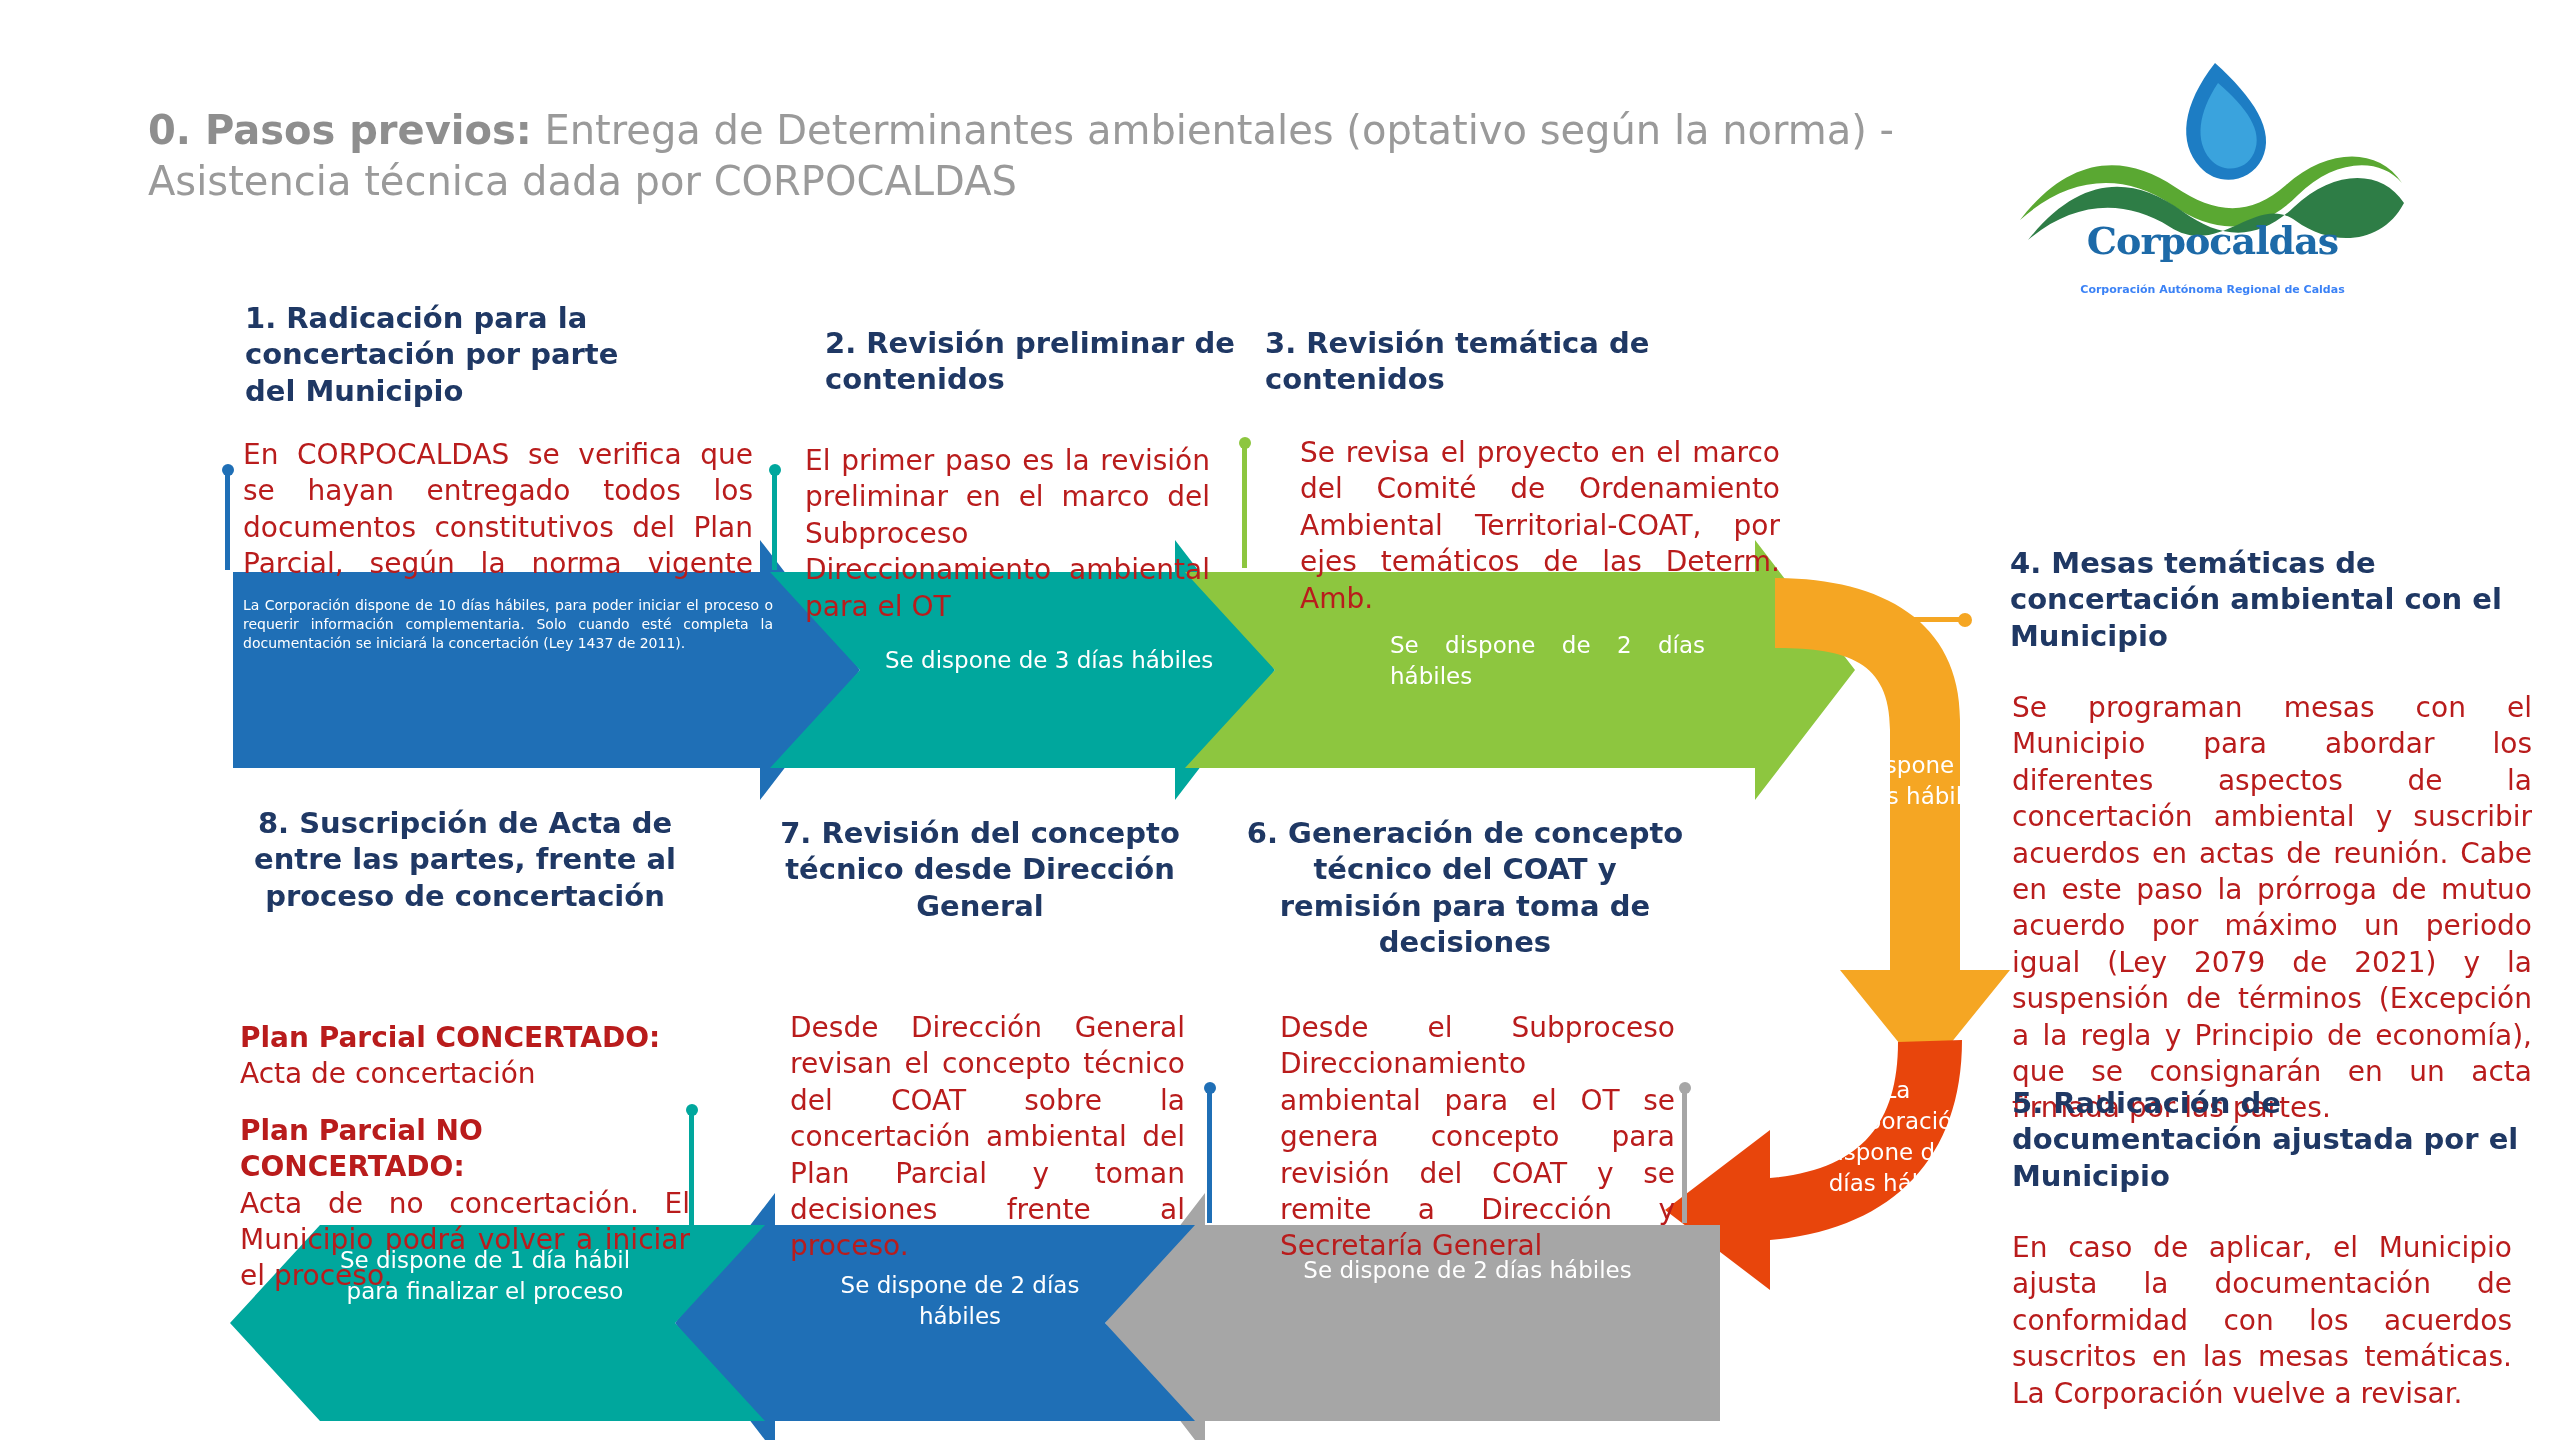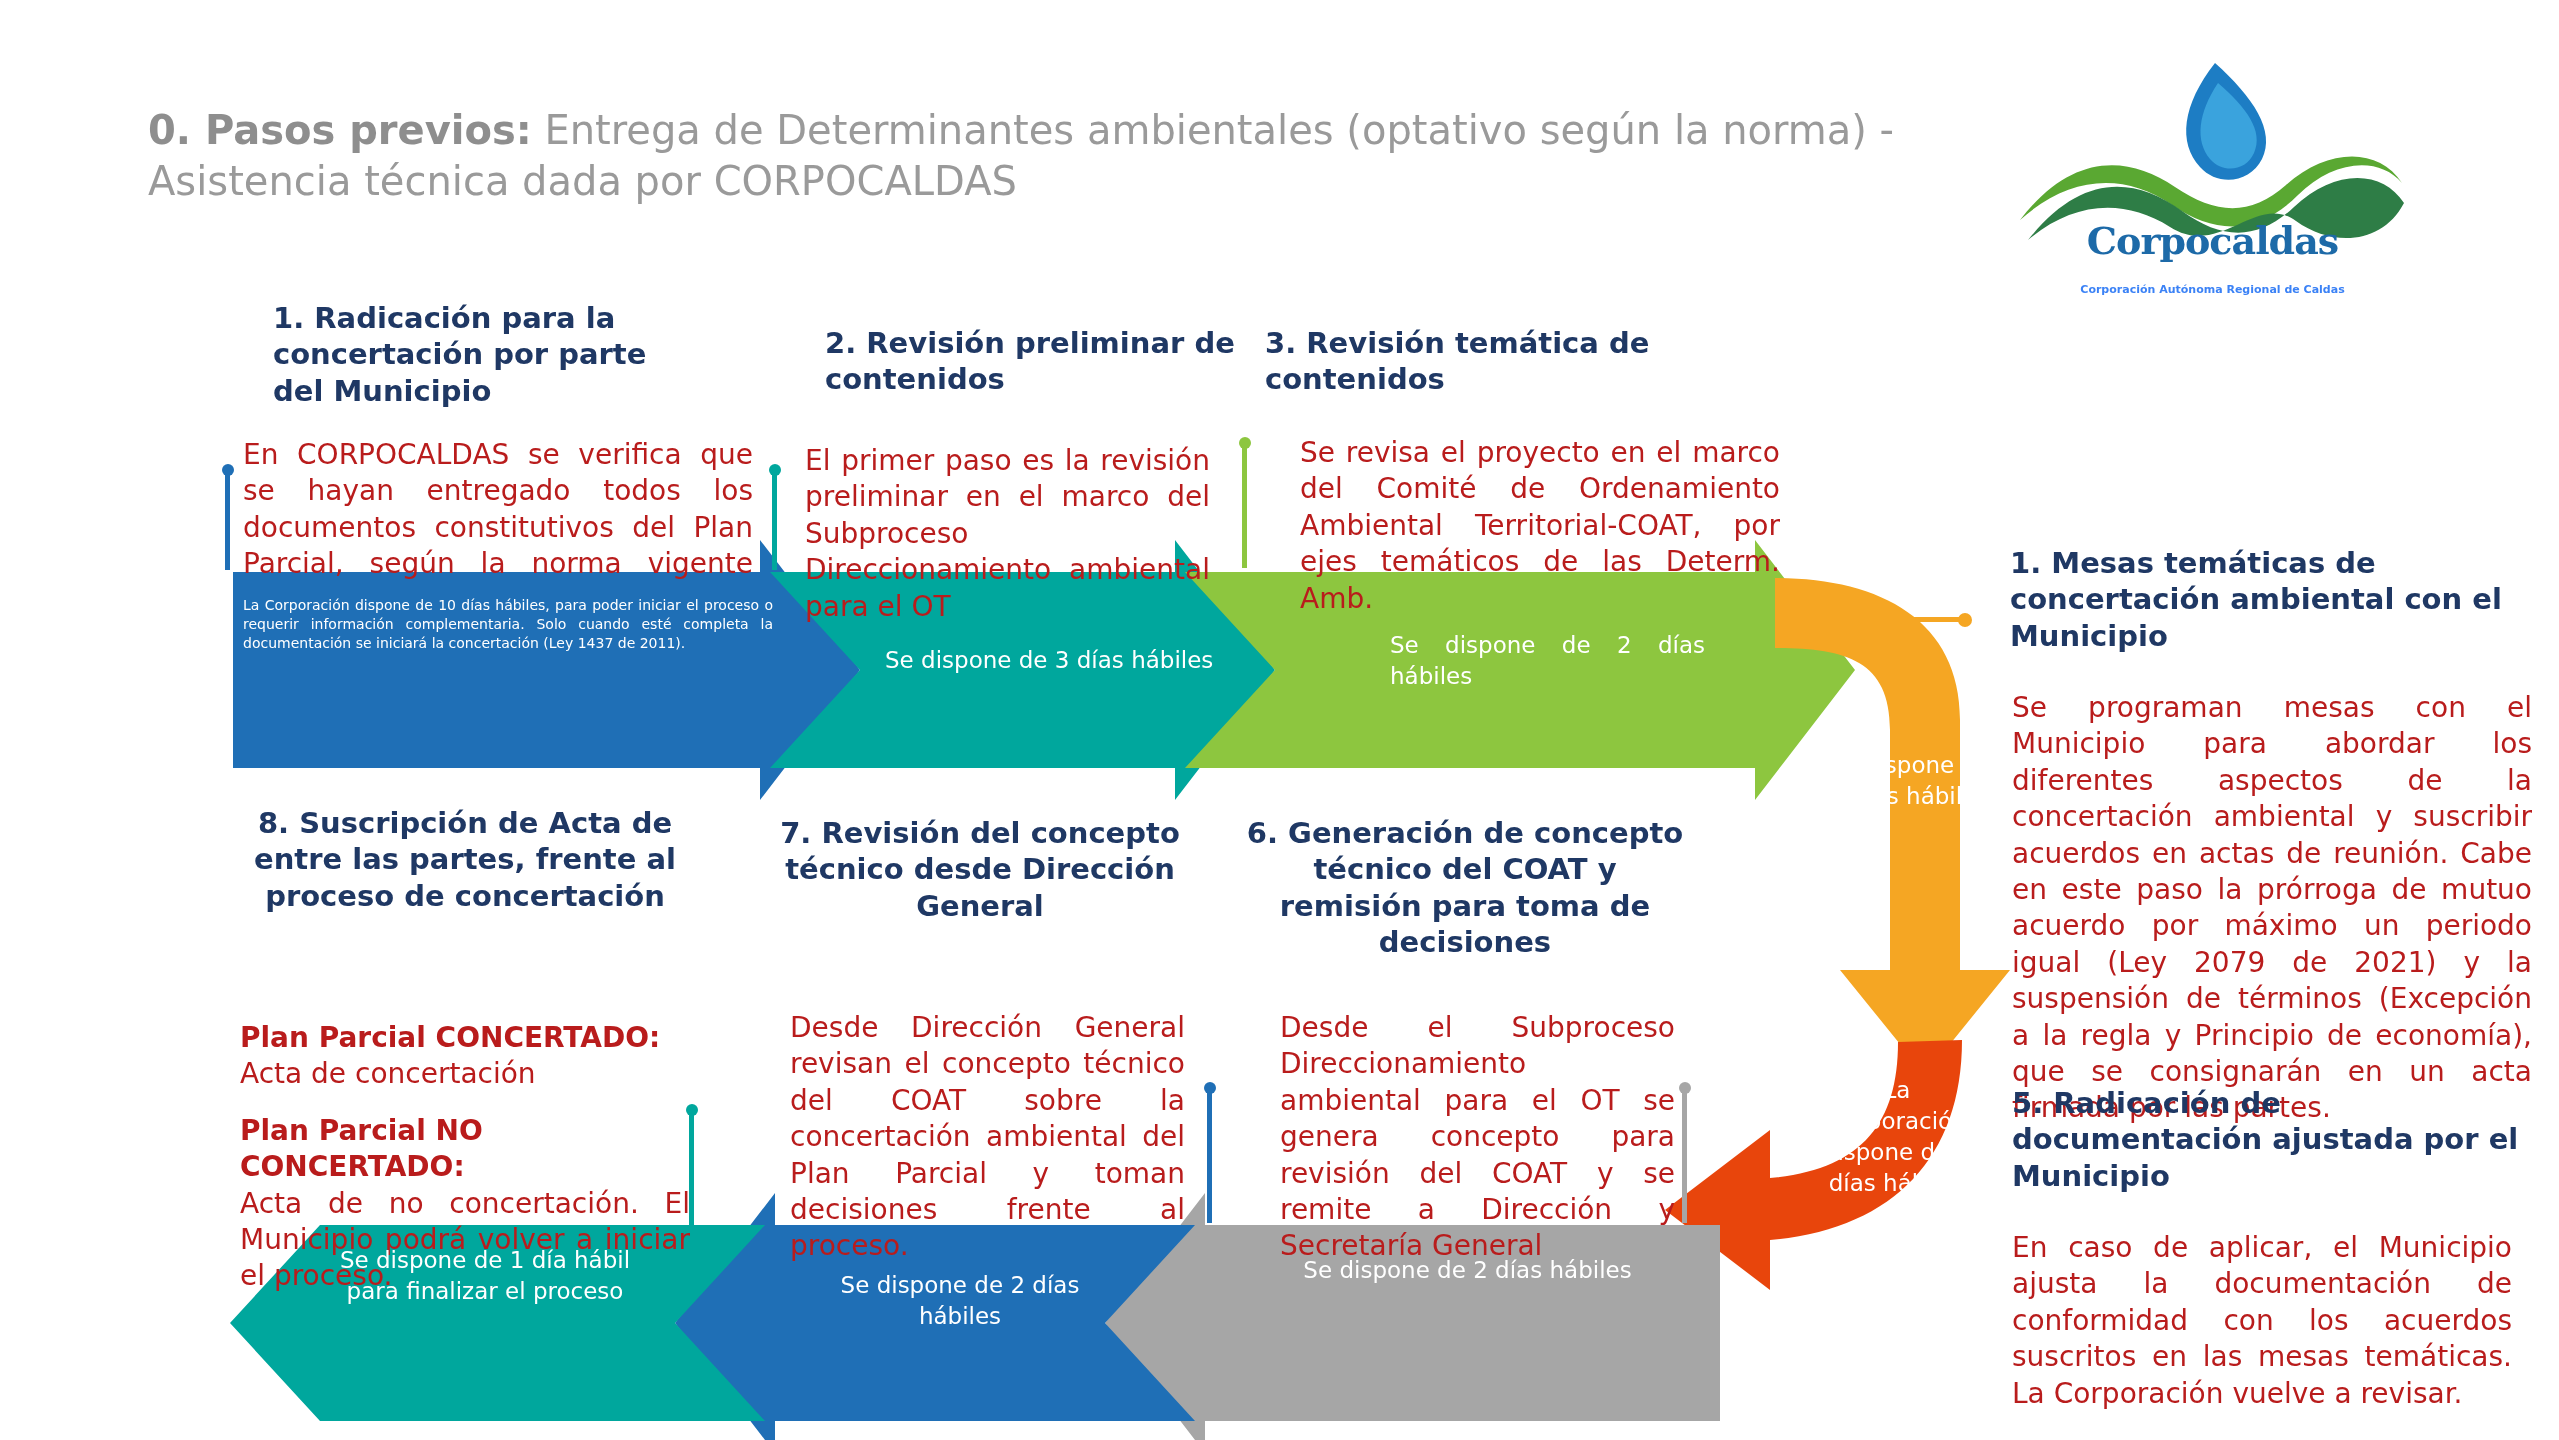--- a/index.html
+++ b/index.html
@@ -110,33 +110,33 @@
       <rect x="1682" y="1088" width="5" height="135" fill="#A6A6A6"></rect>
 
       <circle cx="1210" cy="1088" r="6" fill="#1F6FB6"></circle>
       <rect x="1207" y="1088" width="5" height="135" fill="#1F6FB6"></rect>
 
       <circle cx="692" cy="1110" r="6" fill="#00A79D"></circle>
       <rect x="689" y="1110" width="5" height="115" fill="#00A79D"></rect>
     </g>
   </svg>
 
-  <div class="step-title" style="left:245px;top:300px;width:420px;margin-left:28px;">1. Radicación para la concertación por parte del Municipio</div>
+  <div class="step-title" style="left:245px;top:300px;width:420px;">1. Radicación para la concertación por parte del Municipio</div>
   <div class="step-body" style="left:243px;top:437px;width:510px;">En CORPOCALDAS se verifica que se hayan entregado todos los documentos constitutivos del Plan Parcial, según la norma vigente para poder iniciar el proceso</div>
   <div class="note-box" style="left:233px;top:588px;width:530px;">La Corporación dispone de 10 días hábiles, para poder iniciar el proceso o requerir información complementaria. Solo cuando esté completa la documentación se iniciará la concertación (Ley 1437 de 2011).</div>
 
   <div class="step-title" style="left:825px;top:325px;width:420px;">2. Revisión preliminar de contenidos</div>
   <div class="step-body" style="left:805px;top:443px;width:405px;">El primer paso es la revisión preliminar en el marco del Subproceso Direccionamiento ambiental para el OT</div>
   <div class="arrow-label" style="left:885px;top:645px;width:360px;">Se dispone de 3 días hábiles</div>
 
   <div class="step-title" style="left:1265px;top:325px;width:460px;">3. Revisión temática de contenidos</div>
   <div class="step-body" style="left:1300px;top:435px;width:480px;">Se revisa el proyecto en el marco del Comité de Ordenamiento Ambiental Territorial-COAT, por ejes temáticos de las Determ. Amb.</div>
   <div class="arrow-label" style="left:1390px;top:630px;width:315px;">Se dispone de 2 días hábiles</div>
 
-  <div class="step-title" style="left:2010px;top:545px;width:520px;">1. Mesas temáticas de concertación ambiental con el Municipio</div>
+  <div class="step-title" style="left:2010px;top:545px;width:520px;">4. Mesas temáticas de concertación ambiental con el Municipio</div>
   <div class="step-body" style="left:2012px;top:690px;width:520px;">Se programan mesas con el Municipio para abordar los diferentes aspectos de la concertación ambiental y suscribir acuerdos en actas de reunión. Cabe en este paso la prórroga de mutuo acuerdo por máximo un periodo igual (Ley 2079 de 2021) y la suspensión de términos (Excepción a la regla y Principio de economía), que se consignarán en un acta firmada por las partes.</div>
   <div class="arrow-label ctr" style="left:1820px;top:750px;width:200px;">Se dispone de 3 días hábiles</div>
 
   <div class="step-title" style="left:2012px;top:1085px;width:520px;">5. Radicación de documentación ajustada por el Municipio</div>
   <div class="step-body" style="left:2012px;top:1230px;width:500px;">En caso de aplicar, el Municipio ajusta la documentación de conformidad con los acuerdos suscritos en las mesas temáticas. La Corporación vuelve a revisar.</div>
   <div class="arrow-label ctr" style="left:1812px;top:1075px;width:170px;">La Corporación dispone de 2 días hábiles</div>
 
   <div class="step-title" style="left:1245px;top:815px;width:440px;text-align:center;">6. Generación de concepto técnico del COAT y remisión para toma de decisiones</div>
   <div class="step-body" style="left:1280px;top:1010px;width:395px;">Desde el Subproceso Direccionamiento ambiental para el OT se genera concepto para revisión del COAT y se remite a Dirección y Secretaría General</div>
   <div class="arrow-label ctr" style="left:1285px;top:1255px;width:365px;">Se dispone de 2 días hábiles</div>

